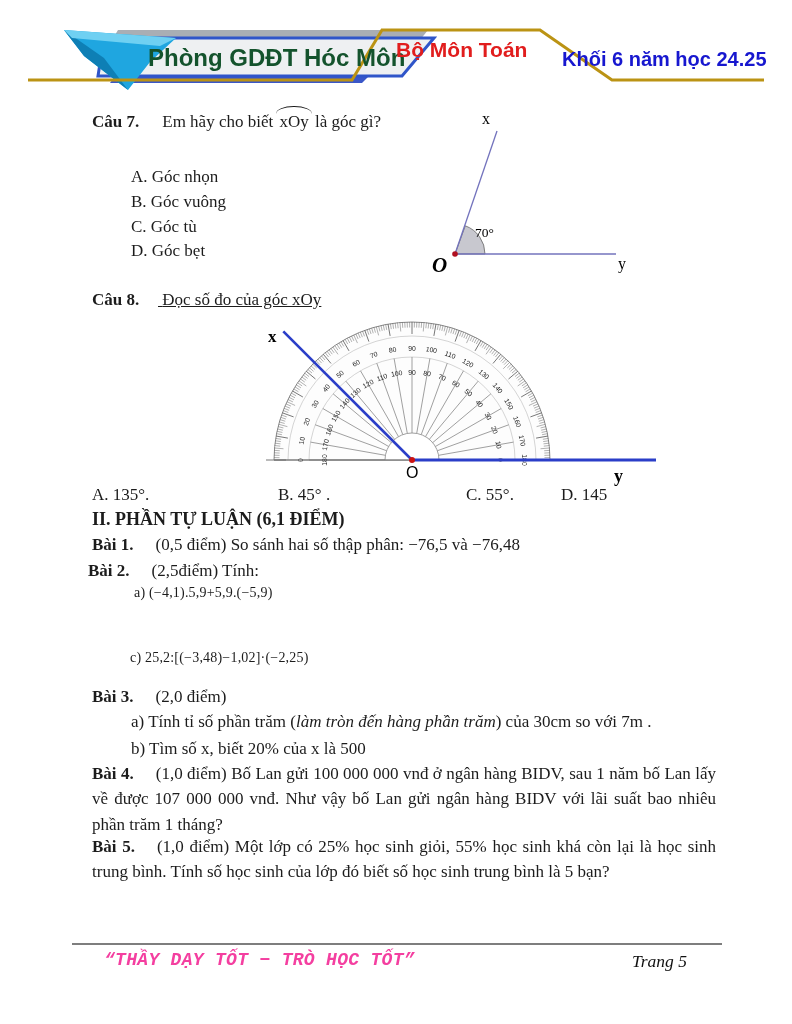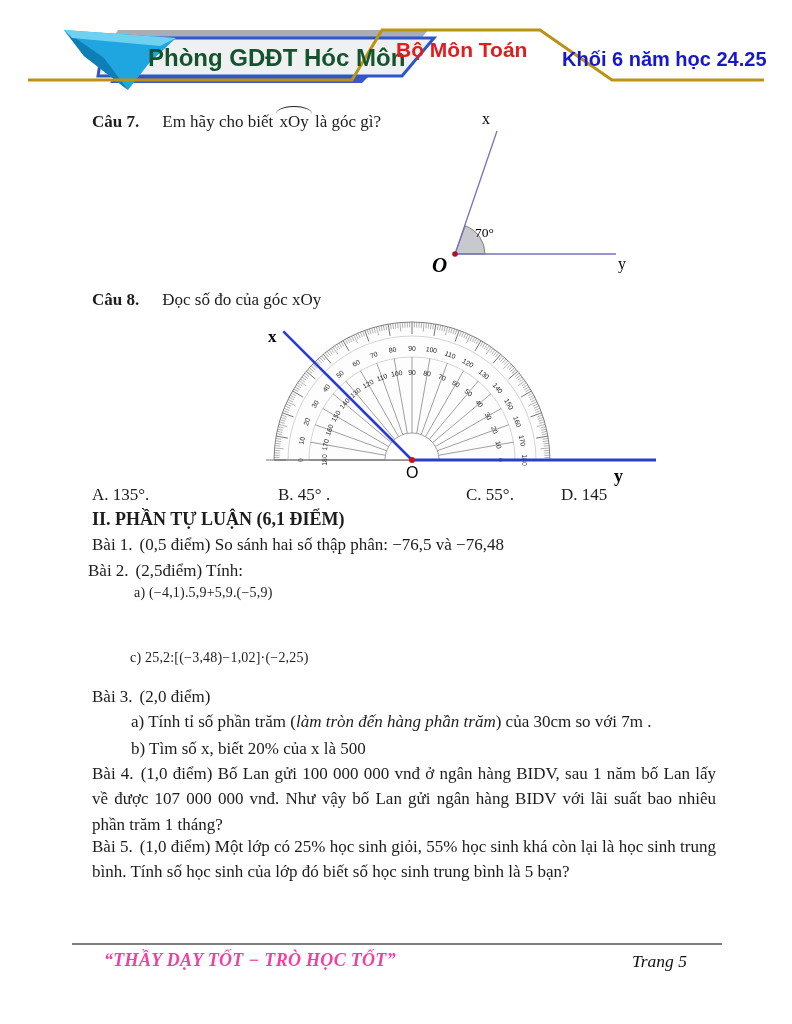--- a/index.html
+++ b/index.html
@@ -1,32 +1,32 @@
 <!DOCTYPE html>
 <html><head>
 <meta charset="utf-8">
 <style>
   html,body{margin:0;padding:0;background:#fff;}
   .page{position:relative;width:792px;height:1024px;background:#fff;overflow:hidden;
         font-family:"Liberation Serif",serif;color:#1c1c1c;font-size:17px;}
   .abs{position:absolute;}
   .qlabel{font-weight:bold;display:inline-block;width:66px;}
-  .blabel{font-weight:normal;margin-right:7px;}
+  .blabel{font-weight:bold;margin-right:22px;}
   .opt-line{line-height:24.8px;}
   .arc-hat{position:relative;display:inline-block;padding:0 2px;}
   .arc-hat::before{content:"";position:absolute;left:-1px;right:-1px;top:-6px;height:7px;
        border-top:1.7px solid #1c1c1c;border-radius:50% 50% 0 0 / 100% 100% 0 0;}
   .mathline{font-size:14px;letter-spacing:.2px;}
   .para{width:624px;line-height:25.3px;text-align:justify;}
   .banner-left-text{font-family:"Liberation Sans",sans-serif;font-weight:bold;font-size:24px;color:#14532d;}
   .banner-center-text{font-family:"Liberation Sans",sans-serif;font-weight:bold;font-size:21px;color:#e11d1d;}
   .banner-right-text{font-family:"Liberation Sans",sans-serif;font-weight:bold;font-size:20px;color:#1717cf;font-style:italic;}
   .section-title{font-weight:bold;font-size:18px;}
   .footer-line{height:2px;background:#7e7e7e;}
-  .motto{font-family:Liberation Serif, serif;font-style:italic;font-weight:600;
+  .motto{font-family:Liberation Mono, monospace;font-style:italic;font-weight:600;
          font-size:18px;color:#f43fa0;letter-spacing:.3px;text-align:center;}
   .pageno{font-style:italic;font-size:17.5px;color:#111;}
   svg text{user-select:none;}
 </style>
 </head>
 <body>
 
 <div class="page">
 
   <div class="abs" style="left:0;top:0;width:792px;height:92px;">
@@ -47,35 +47,41 @@
     <div class="abs banner-left-text" style="left:148;top:44px;left:148px;">Phòng GDĐT Hóc Môn</div>
     <div class="abs banner-center-text" style="left:396px;top:38px;">Bộ Môn Toán</div>
     <div class="abs banner-right-text" style="left:562px;top:48px;font-style:normal;">Khối 6 năm học 24.25</div>
   </div>
 
   <div class="abs" style="left:92px;top:112px;">
     <span class="qlabel">Câu 7.</span>
     <span>Em hãy cho biết </span><span class="arc-hat">xOy</span><span> là góc gì?</span>
   </div>
 
+  <div class="abs" style="left:131px;top:165px;">
+    <div class="opt-line"><span>A.</span> <span>Góc nhọn</span></div>
+    <div class="opt-line"><span>B.</span> <span>Góc vuông</span></div>
+    <div class="opt-line"><span>C.</span> <span>Góc tù</span></div>
+    <div class="opt-line"><span>D.</span> <span>Góc bẹt</span></div>
+  </div>
 
   <div class="abs" style="left:420px;top:106px;width:230px;height:172px;">
     <svg width="230" height="172" viewBox="0 0 230 172">
       <path d="M 35,148 L 65,148 A 30,30 0 0 0 45.3,119.8 Z" fill="#c8c8cf" stroke="#666" stroke-width="0.8"></path>
       <line x1="35" y1="148" x2="77" y2="25" stroke="#7373bd" stroke-width="1.3"></line>
       <line x1="35" y1="148" x2="196" y2="148" stroke="#7373bd" stroke-width="1.3"></line>
       <circle cx="35" cy="148" r="2.8" fill="#b01020"></circle>
       <text x="62" y="18" font-size="16" font-family="Liberation Serif, serif">x</text>
       <text x="198" y="163" font-size="16" font-family="Liberation Serif, serif">y</text>
       <text x="55" y="131" font-size="13.5" font-family="Liberation Serif, serif">70°</text>
       <text x="12" y="166" font-size="21" font-weight="bold" font-style="italic" font-family="Liberation Serif, serif">O</text>
     </svg>
   </div>
 
-  <div class="abs" style="left:92px;top:290px;">
+  <div class="abs" style="left:92px;top:290px;text-decoration:underline;">
     <span class="qlabel">Câu 8.</span>
     <span>Đọc số đo của góc xOy</span>
   </div>
 
   <div class="abs" style="left:248px;top:320px;width:430px;height:168px;">
     <svg id="protractor-svg" width="430" height="168" viewBox="0 0 430 168">
       <g id="proto-layer">
           <path d="M 26,140 A 138,138 0 0 1 302,140 Z" fill="#fdfdfd" stroke="#8a8a8a" stroke-width="1"></path>
           <path d="M 40,139.99999999999997 A 124,124 0 0 1 288,140" fill="none" stroke="#aaa" stroke-width="0.5"></path>
           <path d="M 61,140 A 103,103 0 0 1 267,140" fill="none" stroke="#aaa" stroke-width="0.5"></path>

